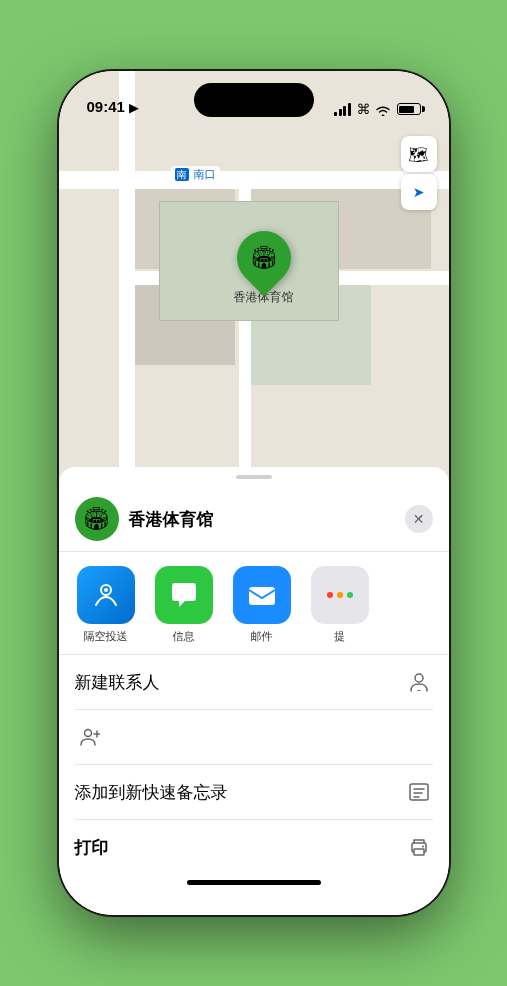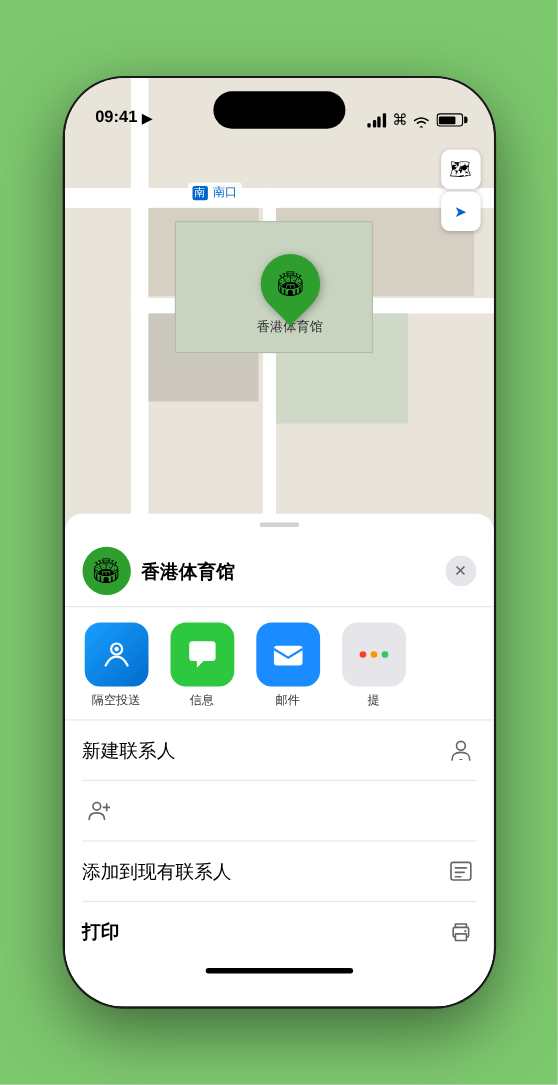--- a/index.html
+++ b/index.html
@@ -493,21 +493,21 @@
             <svg width="22" height="22" viewBox="0 0 22 22" fill="none">
               <circle cx="10" cy="7" r="3.5" stroke="#666" stroke-width="1.5"></circle>
               <path d="M3 19 C3 15 5 13 10 13 C15 13 17 15 17 19" stroke="#666" stroke-width="1.5" stroke-linecap="round"></path>
               <line x1="19" y1="5" x2="19" y2="11" stroke="#666" stroke-width="1.5" stroke-linecap="round"></line>
               <line x1="16" y1="8" x2="22" y2="8" stroke="#666" stroke-width="1.5" stroke-linecap="round"></line>
             </svg>
           </div>
         </div>
 
         <div class="action-row">
-          <span class="action-label">添加到现有联系人</span>
+          <span class="action-label">添加到新快速备忘录</span>
           <div class="action-icon">
             <svg width="22" height="22" viewBox="0 0 22 22" fill="none">
               <rect x="2" y="3" width="18" height="16" rx="2" stroke="#666" stroke-width="1.5"></rect>
               <line x1="6" y1="8" x2="16" y2="8" stroke="#666" stroke-width="1.5" stroke-linecap="round"></line>
               <line x1="6" y1="12" x2="14" y2="12" stroke="#666" stroke-width="1.5" stroke-linecap="round"></line>
               <line x1="6" y1="16" x2="11" y2="16" stroke="#666" stroke-width="1.5" stroke-linecap="round"></line>
             </svg>
           </div>
         </div>
 

